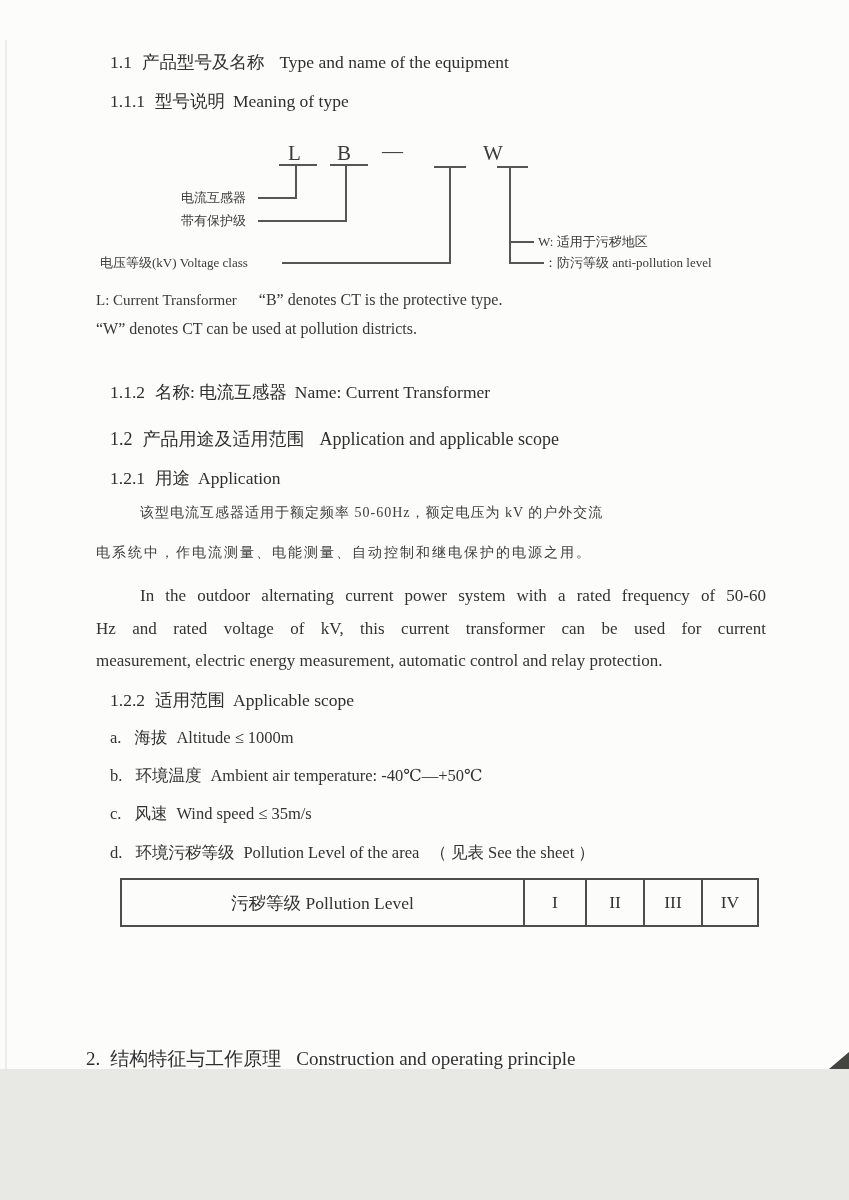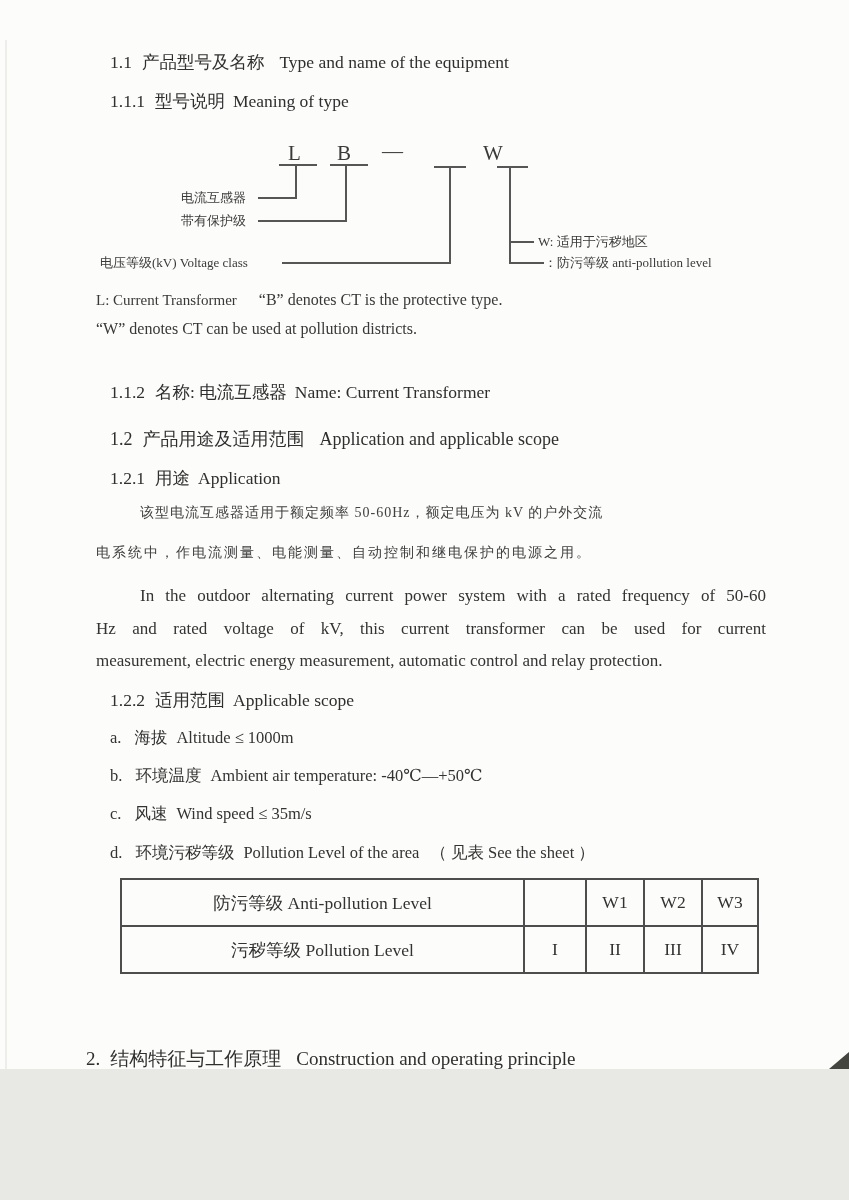--- a/index.html
+++ b/index.html
@@ -128,27 +128,20 @@
 
   <table class="ptable">
     <colgroup>
       <col style="width:403px;">
         <col style="width:62px;">
         <col style="width:58px;">
         <col style="width:58px;">
         <col style="width:56px;">
     </colgroup>
     <tbody>
-        <tr style="height:47px;">
-      <td>防污等级 Anti-pollution Level</td>
-      <td></td>
-      <td>W1</td>
-      <td>W2</td>
-      <td>W3</td>
-    </tr>
     <tr style="height:47px;">
       <td>污秽等级 Pollution Level</td>
       <td>I</td>
       <td>II</td>
       <td>III</td>
       <td>IV</td>
     </tr>
   </tbody>
     </table>
 

